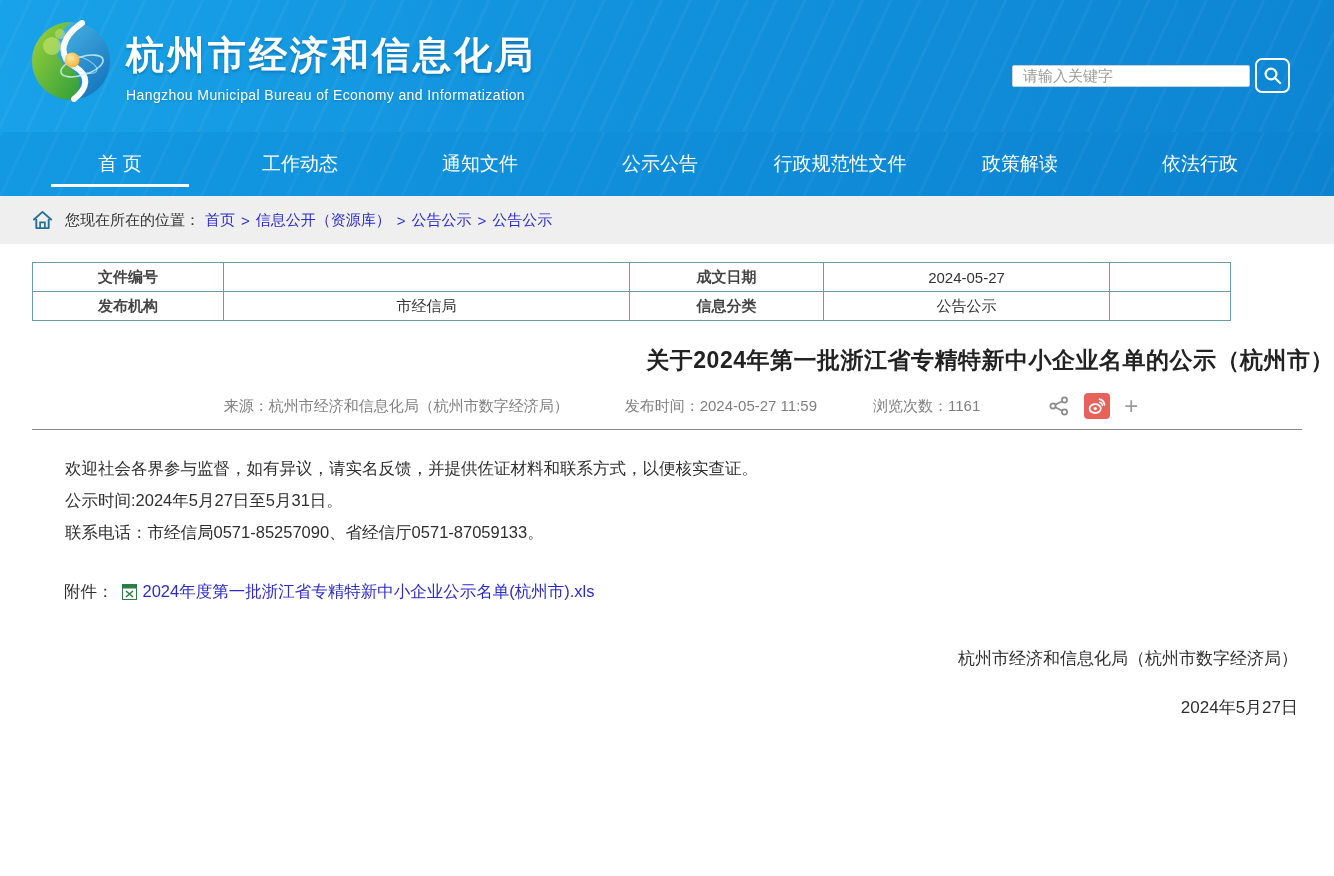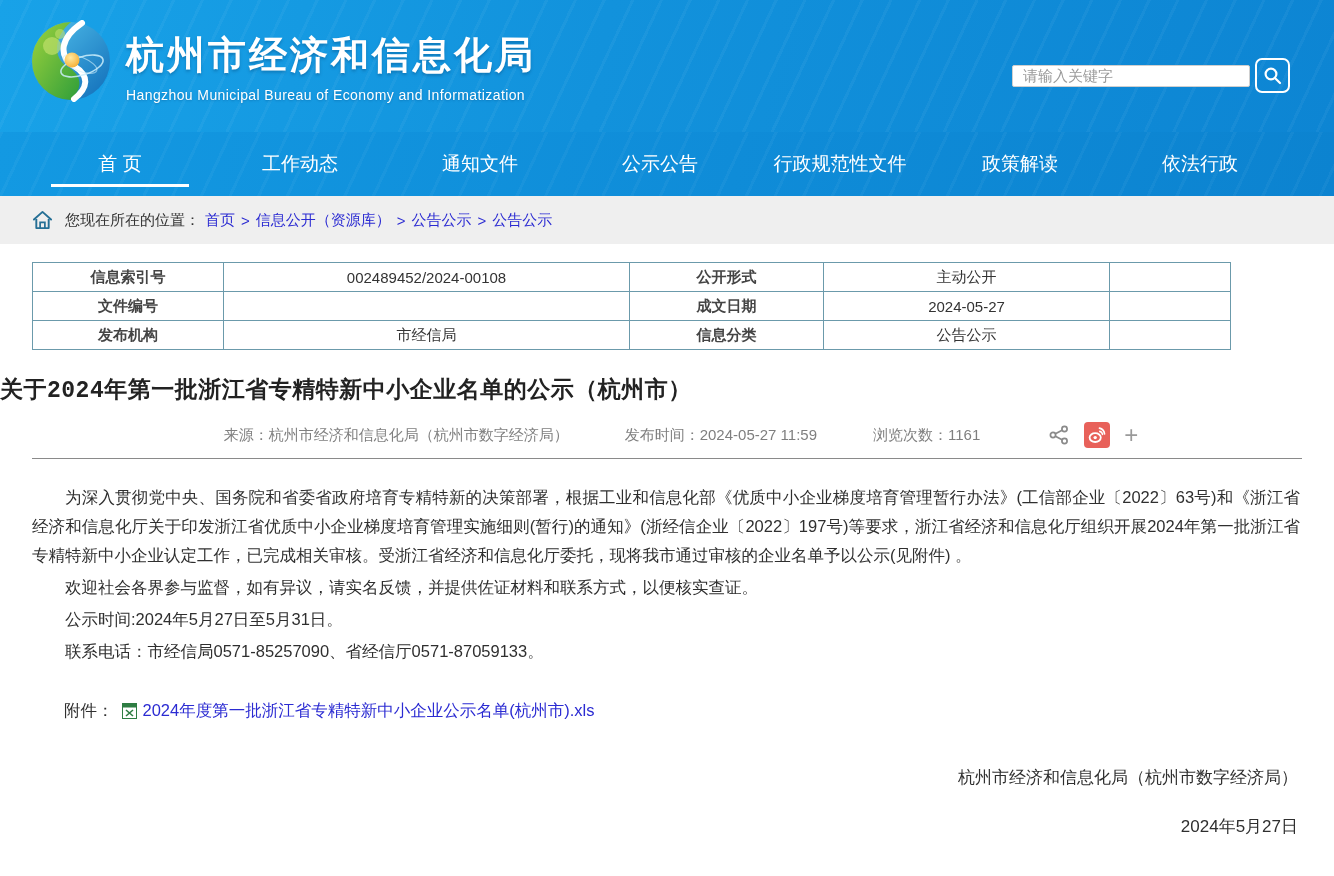--- a/index.html
+++ b/index.html
@@ -39,21 +39,21 @@
   .bc-link { color:#2b2bd2; text-decoration:none; margin:0 5px; cursor:pointer; }
   .bc-sep { color:#2b2bd2; margin:0 1px; }
 
   
   .info-table { border-collapse:collapse; margin:18px 0 0 32px; table-layout:fixed; width:1198px; }
   .info-table td { border:1px solid #6b9aab; height:29px; text-align:center; font-size:15px; color:#333; overflow:hidden; white-space:nowrap; }
   .info-table td.lbl { font-weight:bold; color:#444; }
   .c1{width:191px;} .c2{width:406px;} .c3{width:194px;} .c4{width:286px;} .c5{width:121px;}
 
   
-  .article-title { text-align:left; font-size:23px; font-weight:bold; color:#222; margin-top:24px; letter-spacing:0.5px;font-family:Liberation Mono, monospace; }
+  .article-title { text-align:right; font-size:23px; font-weight:bold; color:#222; margin-top:24px; letter-spacing:0.5px; }
   .meta-row { margin-top:17px; display:flex; align-items:center; justify-content:center; font-size:15px; color:#7f7f7f; }
   .meta-item { margin:0 28px; white-space:nowrap; }
   .meta-icons { display:flex; align-items:center; margin-left:40px; }
   .share-icon { width:22px; height:22px; margin-right:14px; cursor:pointer; }
   .weibo-icon { width:26px; height:26px; background:#e8615a; border-radius:4px; display:flex; align-items:center; justify-content:center; margin-right:14px; cursor:pointer; }
   .plus-icon { font-size:24px; color:#9a9a9a; line-height:22px; cursor:pointer; }
   .meta-divider { border:none; border-top:1px solid #8a8a8a; margin:10px 32px 0 32px; }
 
   .body-text { padding:24px 34px 0 32px; font-size:16.5px; color:#2f2f2f; }
   .body-text p { line-height:29px; text-indent:2em; margin-bottom:3px; text-align:justify; }
@@ -127,27 +127,20 @@
   <span class="bc-sep">&gt;</span>
   <a class="bc-link">信息公开（资源库）</a>
   <span class="bc-sep">&gt;</span>
   <a class="bc-link">公告公示</a>
   <span class="bc-sep">&gt;</span>
   <a class="bc-link">公告公示</a>
 </div>
 
 <table class="info-table">
   <tbody>
-      <tr>
-    <td class="lbl c1">信息索引号</td>
-    <td class="c2">002489452/2024-00108</td>
-    <td class="lbl c3">公开形式</td>
-    <td class="c4">主动公开</td>
-    <td class="c5"></td>
-  </tr>
   <tr>
     <td class="lbl c1">文件编号</td>
     <td class="c2"></td>
     <td class="lbl c3">成文日期</td>
     <td class="c4">2024-05-27</td>
     <td class="c5"></td>
   </tr>
   <tr>
     <td class="lbl c1">发布机构</td>
     <td class="c2">市经信局</td>
@@ -179,21 +172,20 @@
         <path d="M12.5 3.2 a6.5 6.5 0 0 1 5 5.6" fill="none" stroke="#fff" stroke-width="1.7" stroke-linecap="round"></path>
         <path d="M12.8 6.4 a3.6 3.6 0 0 1 2.7 3" fill="none" stroke="#fff" stroke-width="1.6" stroke-linecap="round"></path>
       </svg>
     </span>
     <span class="plus-icon">+</span>
   </span>
 </div>
 <hr class="meta-divider">
 
 <div class="body-text">
-  <p>为深入贯彻党中央、国务院和省委省政府培育专精特新的决策部署，根据工业和信息化部《优质中小企业梯度培育管理暂行办法》(工信部企业〔2022〕63号)和《浙江省经济和信息化厅关于印发浙江省优质中小企业梯度培育管理实施细则(暂行)的通知》(浙经信企业〔2022〕197号)等要求，浙江省经济和信息化厅组织开展2024年第一批浙江省专精特新中小企业认定工作，已完成相关审核。受浙江省经济和信息化厅委托，现将我市通过审核的企业名单予以公示(见附件) 。</p>
   <p>欢迎社会各界参与监督，如有异议，请实名反馈，并提供佐证材料和联系方式，以便核实查证。</p>
   <p>公示时间:2024年5月27日至5月31日。</p>
   <p>联系电话：市经信局0571-85257090、省经信厅0571-87059133。</p>
 </div>
 
 <div class="attachment">
   <span>附件：</span>
   <svg class="xls-icon" viewBox="0 0 15 16">
     <rect x="0.5" y="0.5" width="14" height="15" fill="#ffffff" stroke="#2e7d43" stroke-width="1"></rect>
     <rect x="0.5" y="0.5" width="14" height="4" fill="#2e7d43"></rect>

